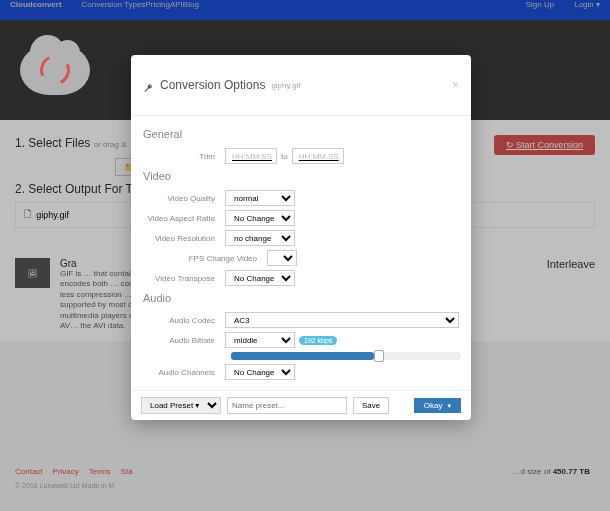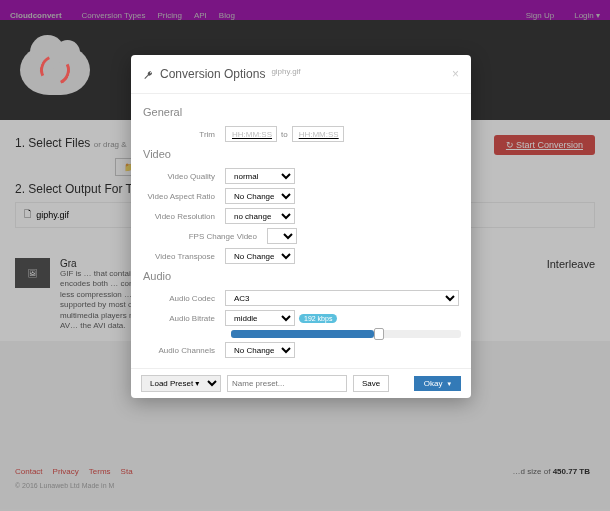--- a/index.html
+++ b/index.html
@@ -1,19 +1,19 @@
 <!DOCTYPE html>
 <html><head>
 <meta charset="utf-8">
 <style>
 * { margin: 0; padding: 0; box-sizing: border-box; font-family: Arial, sans-serif; }
 body { background: #f5f5f5; width: 610px; height: 511px; overflow: hidden; position: relative; }
-.topbar { background: #a21caf; height: 20px; display: flex; align-items: flex-end; padding: 0 10px; font-size: 8px; color: #ccc; }
+.topbar { background: #1d4ed8; height: 20px; display: flex; align-items: flex-start; padding: 0 10px; font-size: 8px; color: #ccc; }
 .topbar .brand { font-weight: bold; margin-right: 20px; }
-.topbar .nav { display: flex; gap: 12px; flex: 1; }
+.topbar .nav { display: flex; flex: 1; }
 .topbar .right { display: flex; gap: 20px; }
 .hdrbar { background: #3a3a3a; height: 100px; padding: 10px 20px; display: flex; align-items: center; }
 .cloud-logo { width: 70px; height: 50px; background: #eee; border-radius: 50%/60%; position: relative; display: flex; align-items: center; justify-content: center; }
 .cloud-logo::before, .cloud-logo::after { content: ''; position: absolute; background: #eee; border-radius: 50%; }
 .cloud-logo::before { width: 35px; height: 35px; top: -10px; left: 10px; }
 .cloud-logo::after { width: 25px; height: 25px; top: -5px; right: 10px; }
 .arrows { width: 30px; height: 30px; border: 3px solid #d9534f; border-radius: 50%; position: relative; z-index: 1; border-top-color: transparent; border-bottom-color: transparent; transform: rotate(20deg); }
 .page { background: #fff; padding: 10px 15px; position: relative; }
 .step { font-size: 12px; margin: 6px 0; color: #333; }
 .step small { color: #999; font-size: 8px; }
@@ -25,21 +25,21 @@
 .thumb { width: 35px; height: 30px; background: #555; display: flex; align-items: center; justify-content: center; color: #fff; }
 .foot { position: absolute; bottom: 35px; left: 15px; font-size: 8px; color: #666; display: flex; gap: 10px; }
 .foot a { color: #d9534f; }
 .copy { position: absolute; bottom: 22px; left: 15px; font-size: 7px; color: #aaa; }
 .totsize { position: absolute; bottom: 35px; right: 20px; font-size: 8px; color: #666; }
 .totsize b { color: #333; }
 
 
 .overlay { position: absolute; inset: 0; background: rgba(0,0,0,0.25); }
 .modal { position: absolute; left: 131px; top: 55px; width: 340px; background: #fff; border-radius: 4px; box-shadow: 0 5px 20px rgba(0,0,0,0.3); }
-.mhdr { padding: 12px 12px; border-bottom: 1px solid #eee; display: flex; align-items: flex-start; gap: 6px; }
+.mhdr { padding: 23px 12px; border-bottom: 1px solid #eee; display: flex; align-items: center; gap: 6px; }
 .mhdr .ttl { font-size: 12px; color: #555; }
 .mhdr .fname { font-size: 8px; color: #aaa; }
 .mhdr .close { margin-left: auto; color: #ccc; font-size: 12px; cursor: pointer; }
 .wrench { width: 11px; height: 11px; display: inline-block; }
 .mbody { padding: 6px 12px; max-height: 370px; overflow: hidden; }
 .sect { font-size: 11px; color: #888; margin: 6px 0 8px; }
 .frow { display: flex; align-items: center; margin: 4px 0; gap: 4px; font-size: 8px; color: #888; }
 .frow .lbl { width: 78px; text-align: right; padding-right: 6px; }
 .frow input[type=text], .frow select { border: 1px solid #ccc; font-size: 8px; padding: 2px 4px; height: 16px; background: #fff; }
 .sel-wide { flex: 1; }

